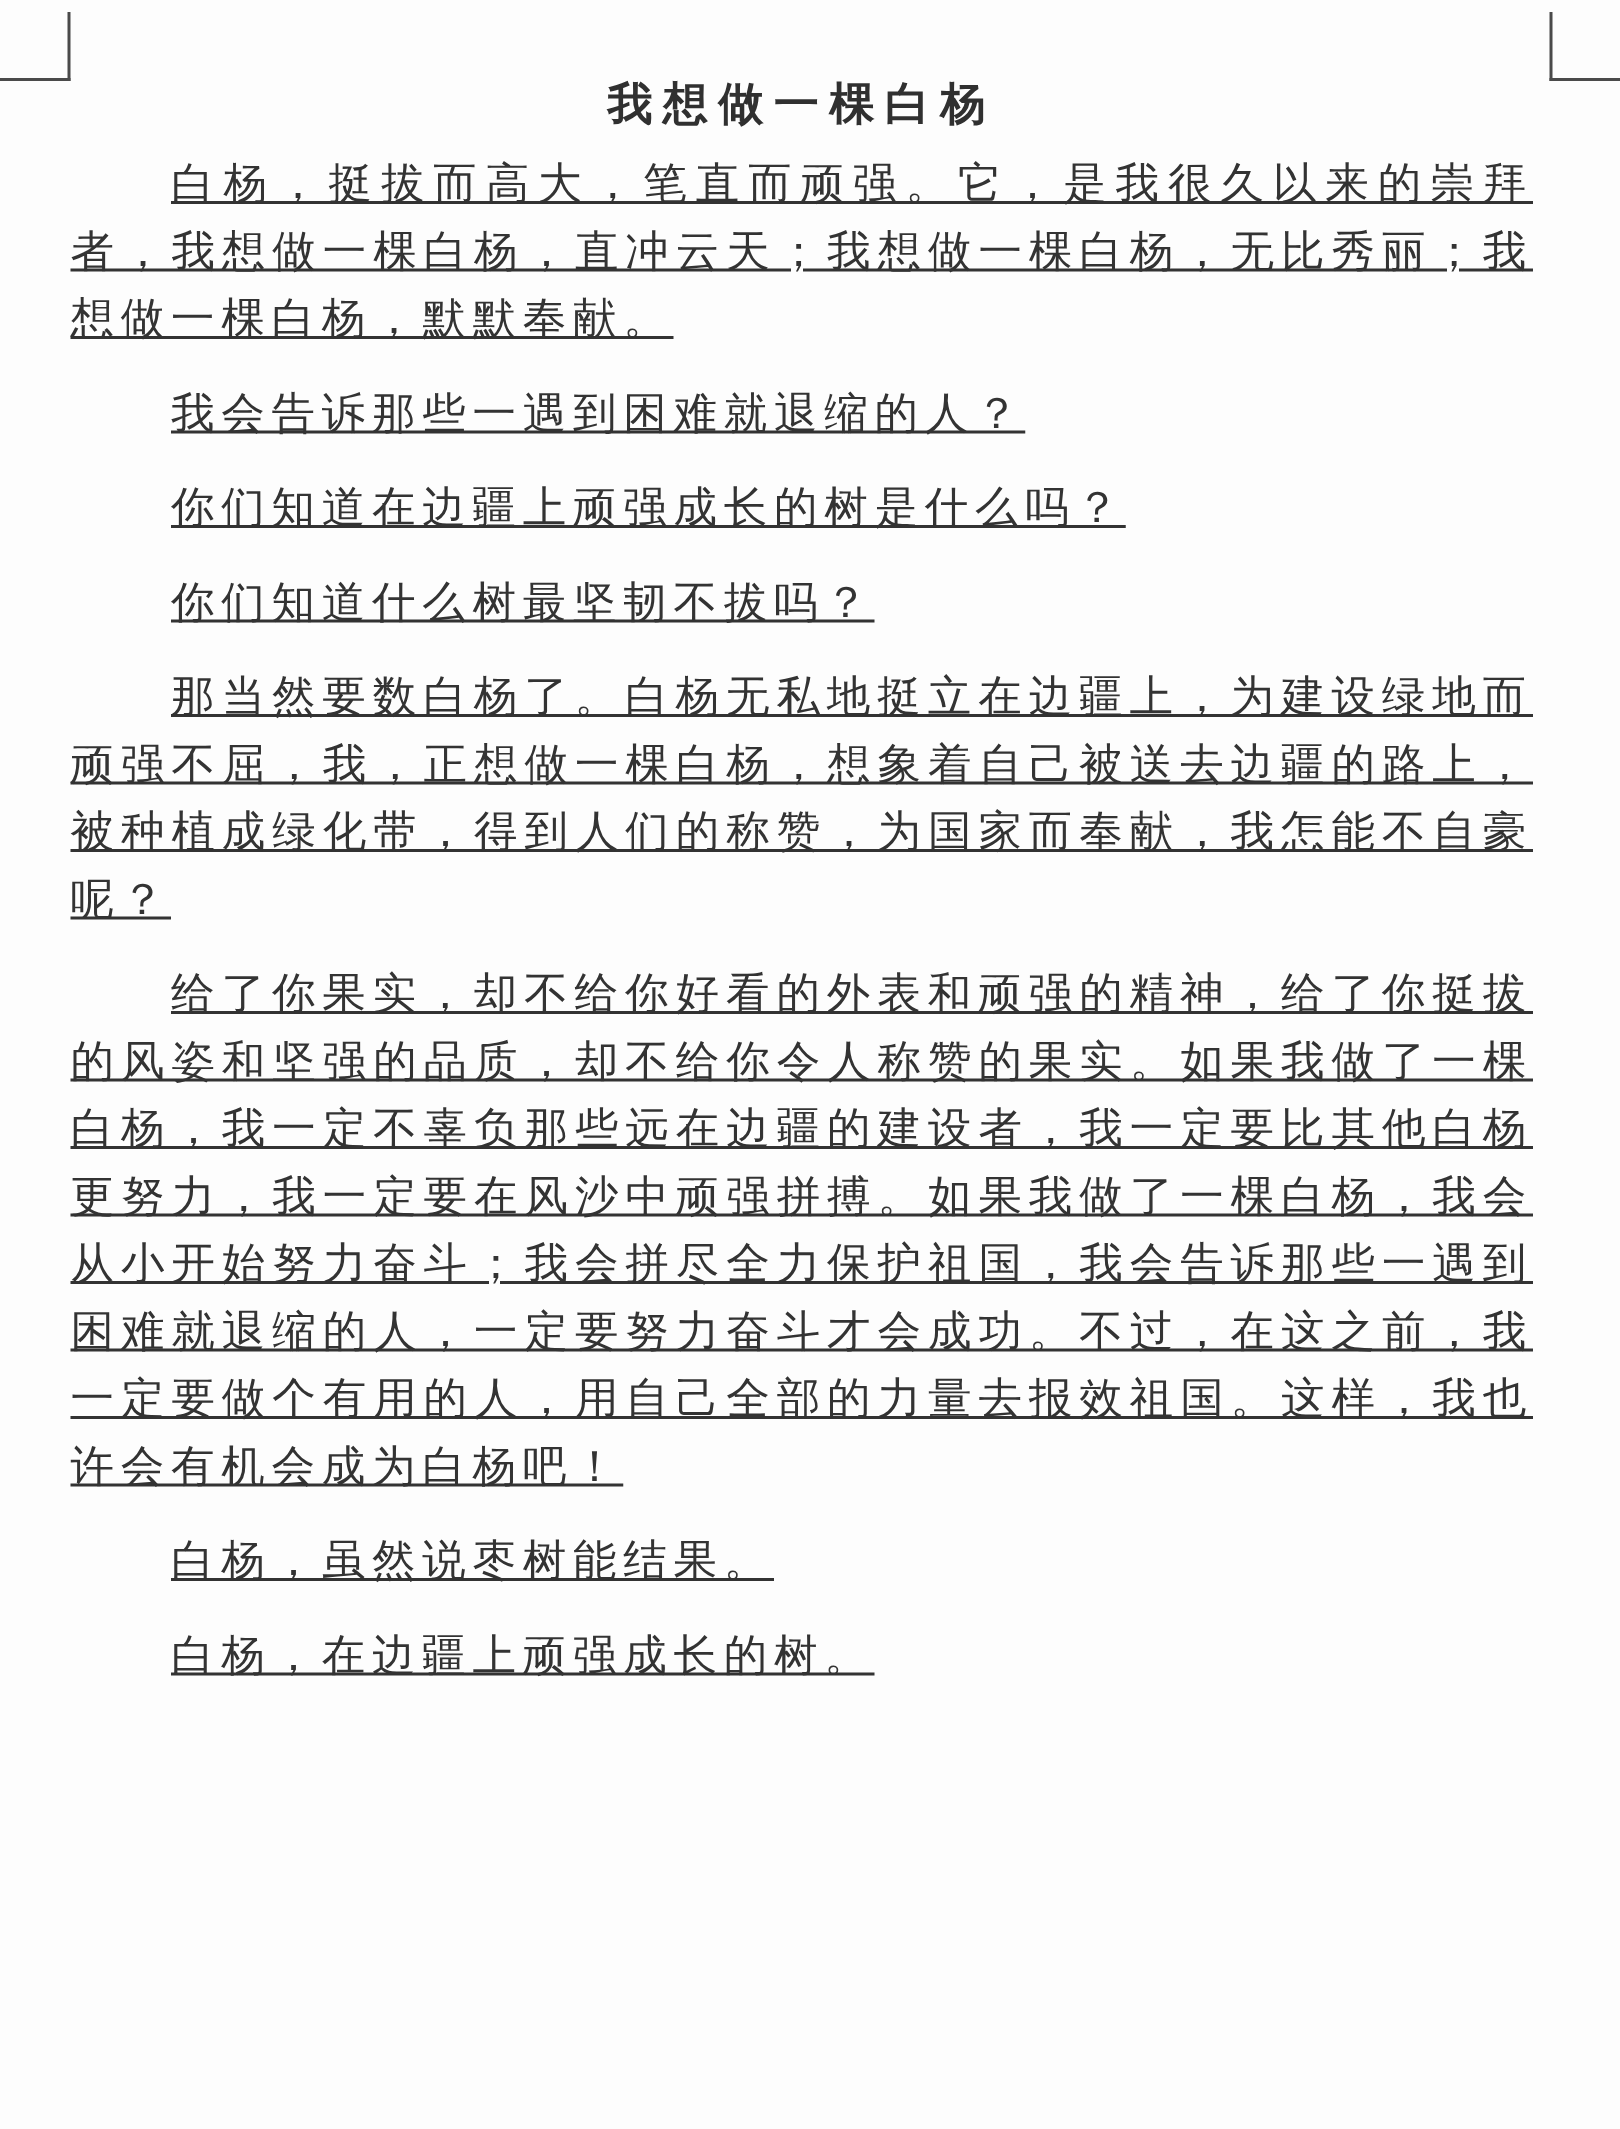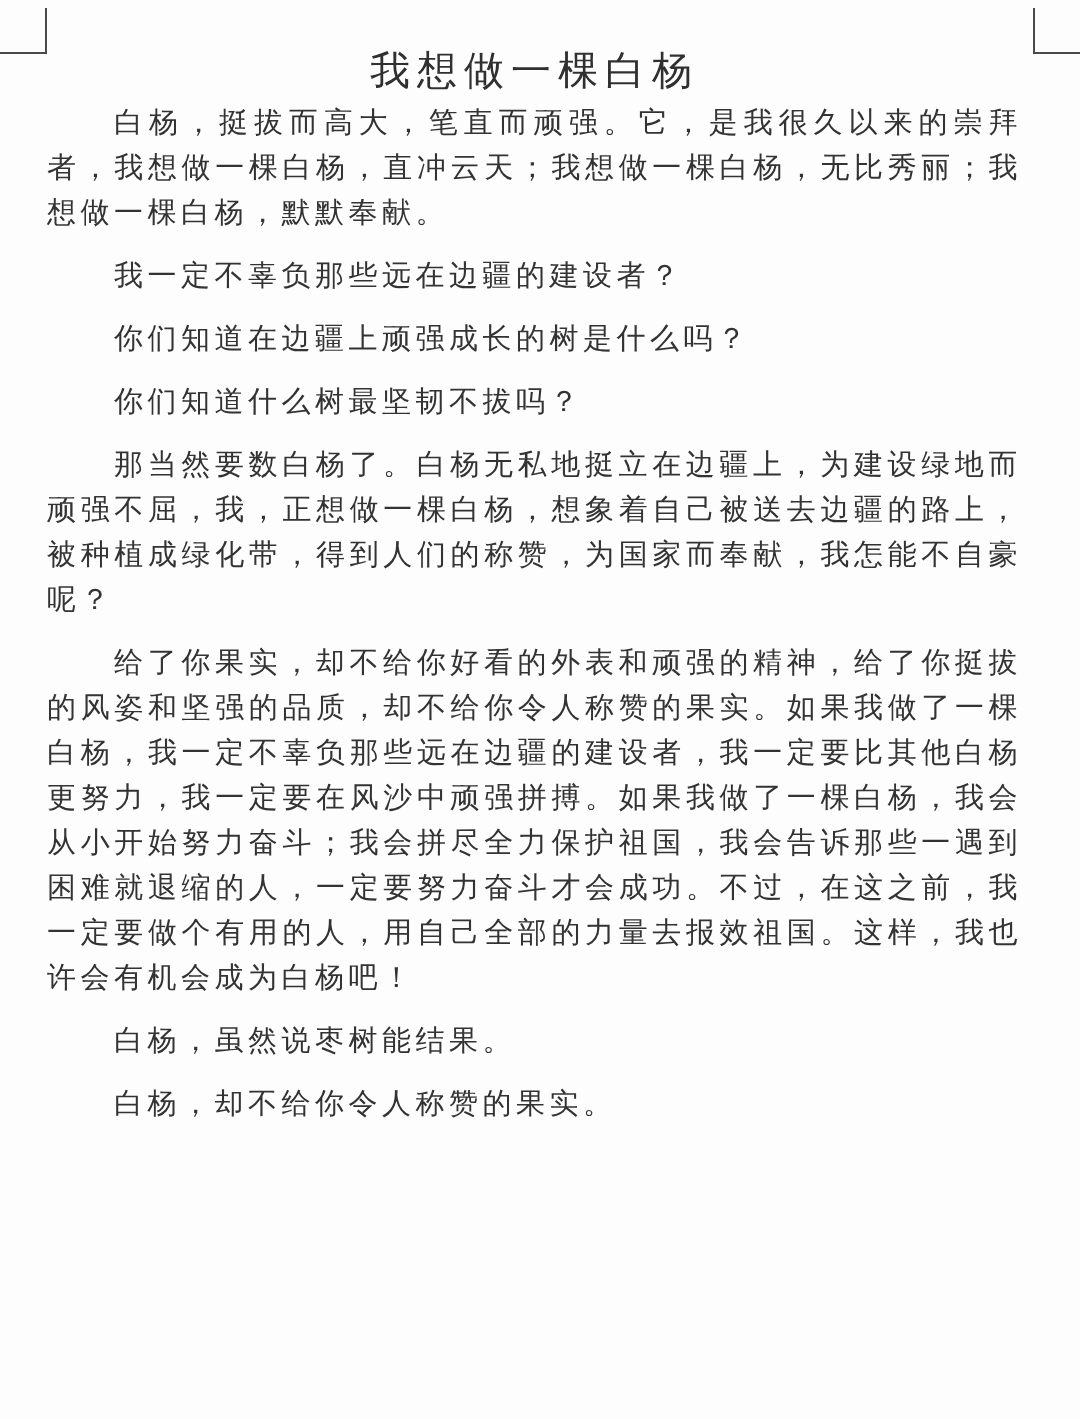--- a/index.html
+++ b/index.html
@@ -35,53 +35,54 @@
     border-bottom: 2px solid #4a4a4a;
   }
   .content {
     position: absolute;
     top: 52px;
     left: 47px;
     width: 975px;
   }
   .title {
     margin: 0 0 12px 0;
-    font-size: 40px;
-    font-weight: normal;
+    font-size: 30px;
+    font-weight: bold;
     line-height: 36px;
     letter-spacing: 7px;
     text-align: center;
     color: #303030;
   }
   .para {
     margin: 0 0 18px 0;
     font-size: 29px;
     line-height: 45px;
     letter-spacing: 4.5px;
     text-indent: 67px;
     text-align: justify;
     text-justify: inter-ideograph;
     color: #333333;
+    text-decoration: underline;
   }
   .para:last-child {
     margin-bottom: 0;
   }
 </style>
 </head>
 <body>
 
 <div class="page">
   <div class="crop crop-left"></div>
   <div class="crop crop-right"></div>
   <div class="content">
     <h1 class="title">我想做一棵白杨</h1>
     <div id="paragraphs">
         <p class="para">白杨，挺拔而高大，笔直而顽强。它，是我很久以来的崇拜者，我想做一棵白杨，直冲云天；我想做一棵白杨，无比秀丽；我想做一棵白杨，默默奉献。</p>
-        <p class="para">我一定不辜负那些远在边疆的建设者？</p>
+        <p class="para">我会告诉那些一遇到困难就退缩的人？</p>
         <p class="para">你们知道在边疆上顽强成长的树是什么吗？</p>
         <p class="para">你们知道什么树最坚韧不拔吗？</p>
         <p class="para">那当然要数白杨了。白杨无私地挺立在边疆上，为建设绿地而顽强不屈，我，正想做一棵白杨，想象着自己被送去边疆的路上，被种植成绿化带，得到人们的称赞，为国家而奉献，我怎能不自豪呢？</p>
         <p class="para">给了你果实，却不给你好看的外表和顽强的精神，给了你挺拔的风姿和坚强的品质，却不给你令人称赞的果实。如果我做了一棵白杨，我一定不辜负那些远在边疆的建设者，我一定要比其他白杨更努力，我一定要在风沙中顽强拼搏。如果我做了一棵白杨，我会从小开始努力奋斗；我会拼尽全力保护祖国，我会告诉那些一遇到困难就退缩的人，一定要努力奋斗才会成功。不过，在这之前，我一定要做个有用的人，用自己全部的力量去报效祖国。这样，我也许会有机会成为白杨吧！</p>
         <p class="para">白杨，虽然说枣树能结果。</p>
-        <p class="para">白杨，却不给你令人称赞的果实。</p>
+        <p class="para">白杨，在边疆上顽强成长的树。</p>
       </div>
   </div>
 </div>
 
 </body></html>

